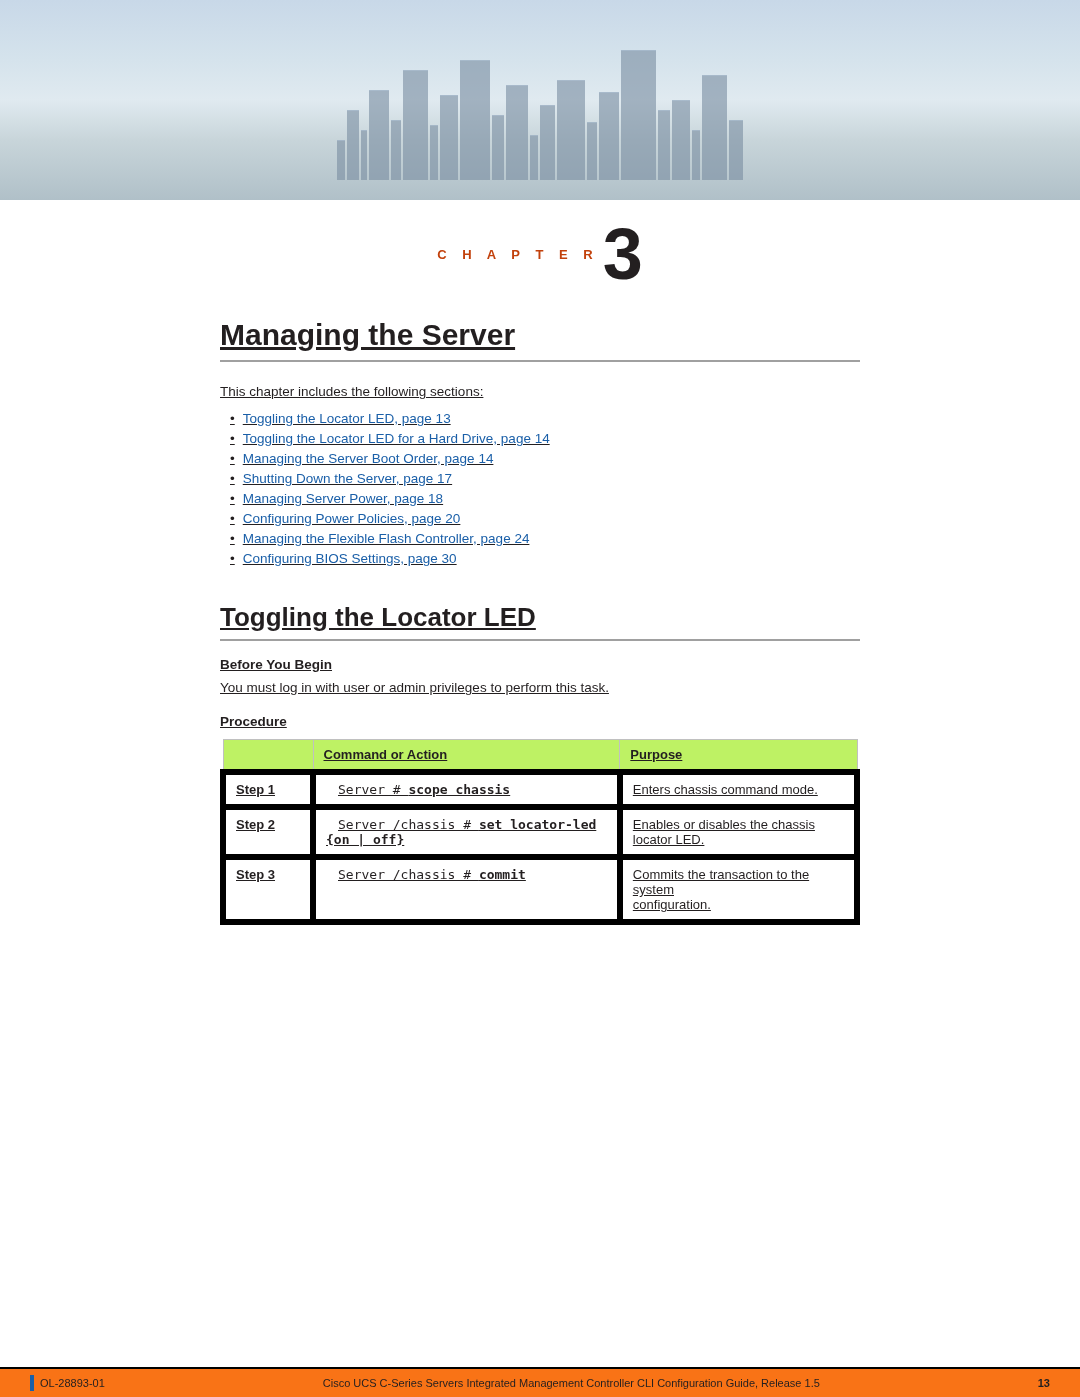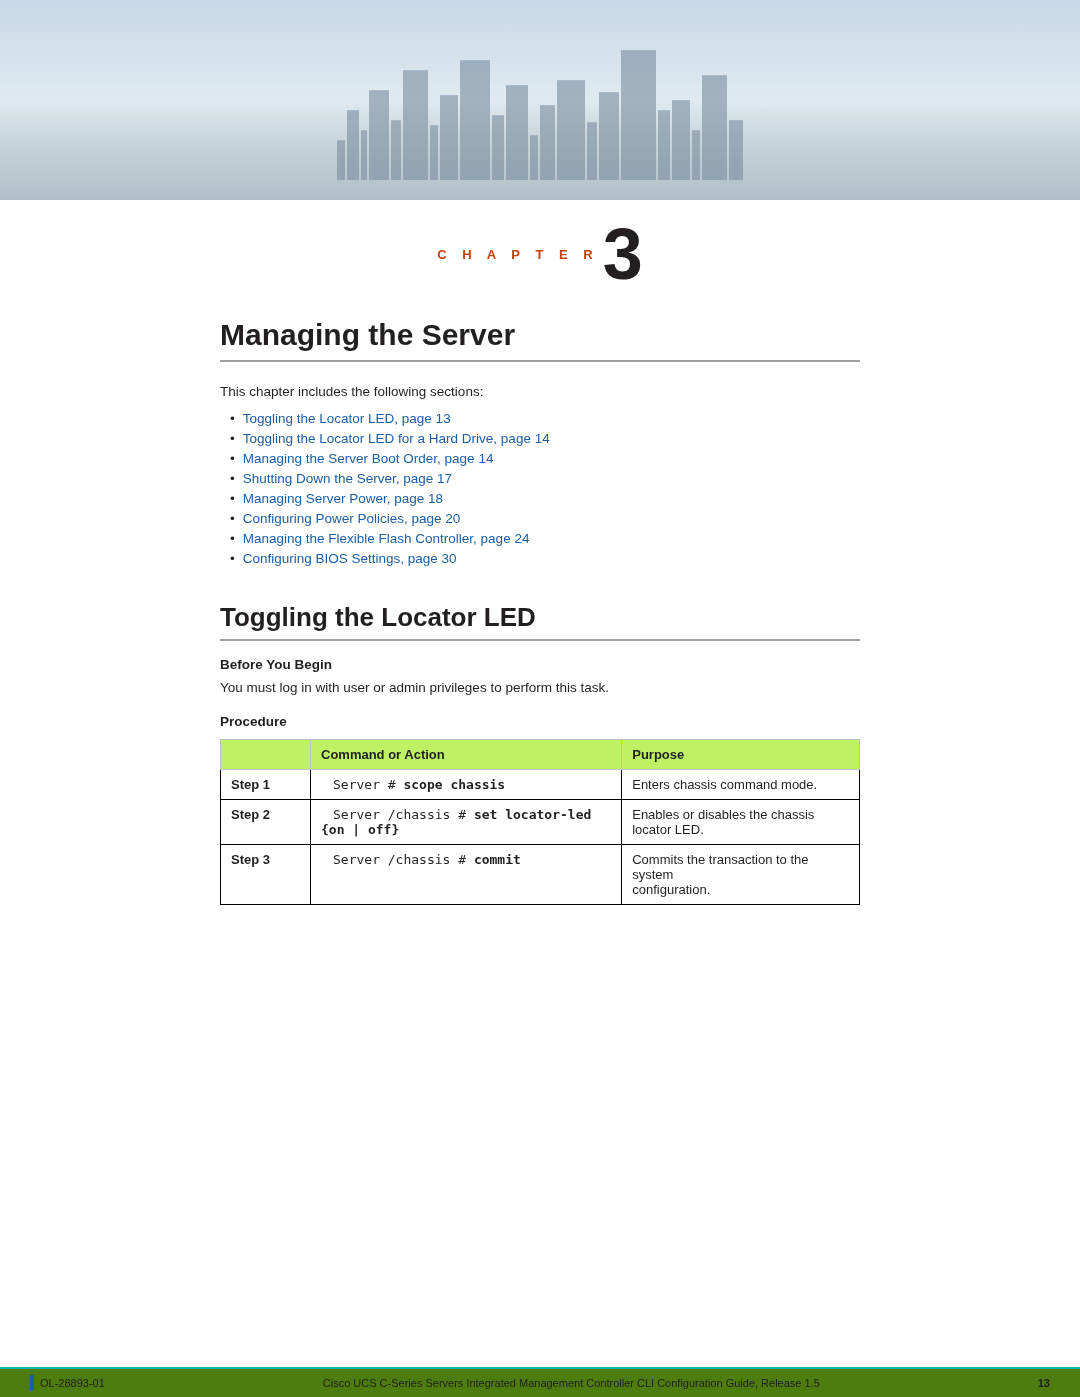--- a/index.html
+++ b/index.html
@@ -89,20 +89,21 @@
       display: inline-block;
       vertical-align: middle;
       line-height: 1;
       margin-left: 4px;
     }
 
     
     .content-area {
       padding: 0 220px 60px 220px;
       flex: 1;
+      text-decoration: underline;
     }
 
     .chapter-title {
       font-size: 30px;
       font-weight: bold;
       color: #231f20;
       margin-top: 18px;
       margin-bottom: 6px;
       border-bottom: 2px solid #a0a0a0;
       padding-bottom: 8px;
@@ -179,21 +180,21 @@
     .procedure-table th {
       background: #bef264;
       border: 1px solid #c0c0c0;
       padding: 7px 10px;
       text-align: left;
       font-weight: bold;
       font-size: 13px;
     }
 
     .procedure-table td {
-      border: 1px solid #000000;
+      border: 6px solid #000000;
       padding: 7px 10px;
       vertical-align: top;
       font-size: 13px;
     }
 
     .step-cell {
       font-weight: bold;
       white-space: nowrap;
     }
 
@@ -202,27 +203,27 @@
       margin-left: 12px;
     }
 
     .cmd-bold {
       font-family: monospace;
       font-weight: bold;
     }
 
     
     .footer {
-      border-top: 2px solid #14b8a6;
+      border-top: 2px solid #000000;
       display: flex;
       align-items: center;
       justify-content: space-between;
       padding: 6px 30px;
       margin-top: auto;
-      background: #4d7c0f;
+      background: #f97316;
       gap: 20px;
     }
 
     .footer-left {
       display: flex;
       align-items: center;
       gap: 6px;
     }
 
     .footer-bar {

